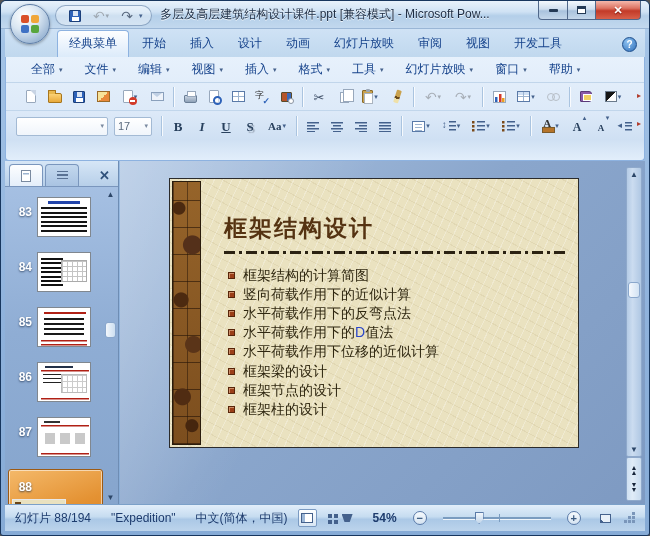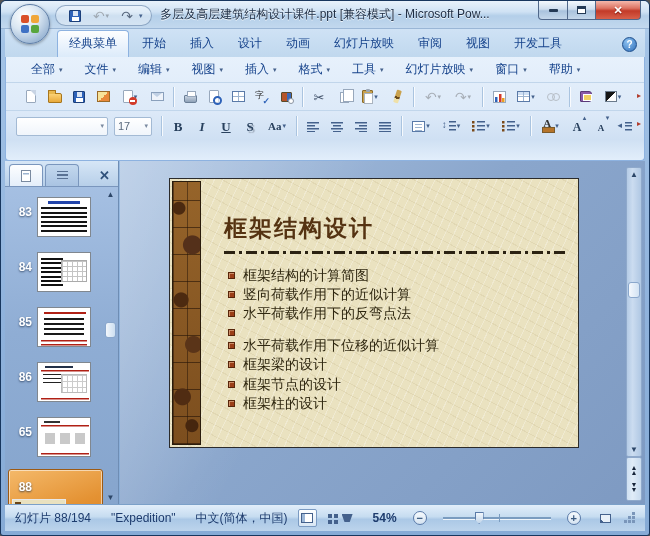--- a/index.html
+++ b/index.html
@@ -545,21 +545,21 @@
           </div>
           <div class="thumb-row">
             <span class="tnum">85</span>
             <div class="mini v85"></div>
           </div>
           <div class="thumb-row">
             <span class="tnum">86</span>
             <div class="mini v86"></div>
           </div>
           <div class="thumb-row">
-            <span class="tnum">65</span>
+            <span class="tnum">87</span>
             <div class="mini v87"></div>
           </div>
           <div class="thumb-row selected">
             <span class="tnum">88</span>
             <div class="mini v88"></div>
           </div>
         </div>
       <div class="pane-scroll">
         <div class="ps-up">▲</div>
         <div class="ps-thumb"></div>
@@ -581,20 +581,21 @@
               <li class="bullet-item">
                 <span class="bullet-sq"></span>
                 <span>竖向荷载作用下的近似计算</span>
               </li>
               <li class="bullet-item">
                 <span class="bullet-sq"></span>
                 <span>水平荷载作用下的反弯点法</span>
               </li>
               <li class="bullet-item">
                 <span class="bullet-sq"></span>
+                <span>水平荷载作用下的<span style="color: rgb(42, 70, 200);">D</span>值法</span>
               </li>
               <li class="bullet-item">
                 <span class="bullet-sq"></span>
                 <span>水平荷载作用下位移的近似计算</span>
               </li>
               <li class="bullet-item">
                 <span class="bullet-sq"></span>
                 <span>框架梁的设计</span>
               </li>
               <li class="bullet-item">

